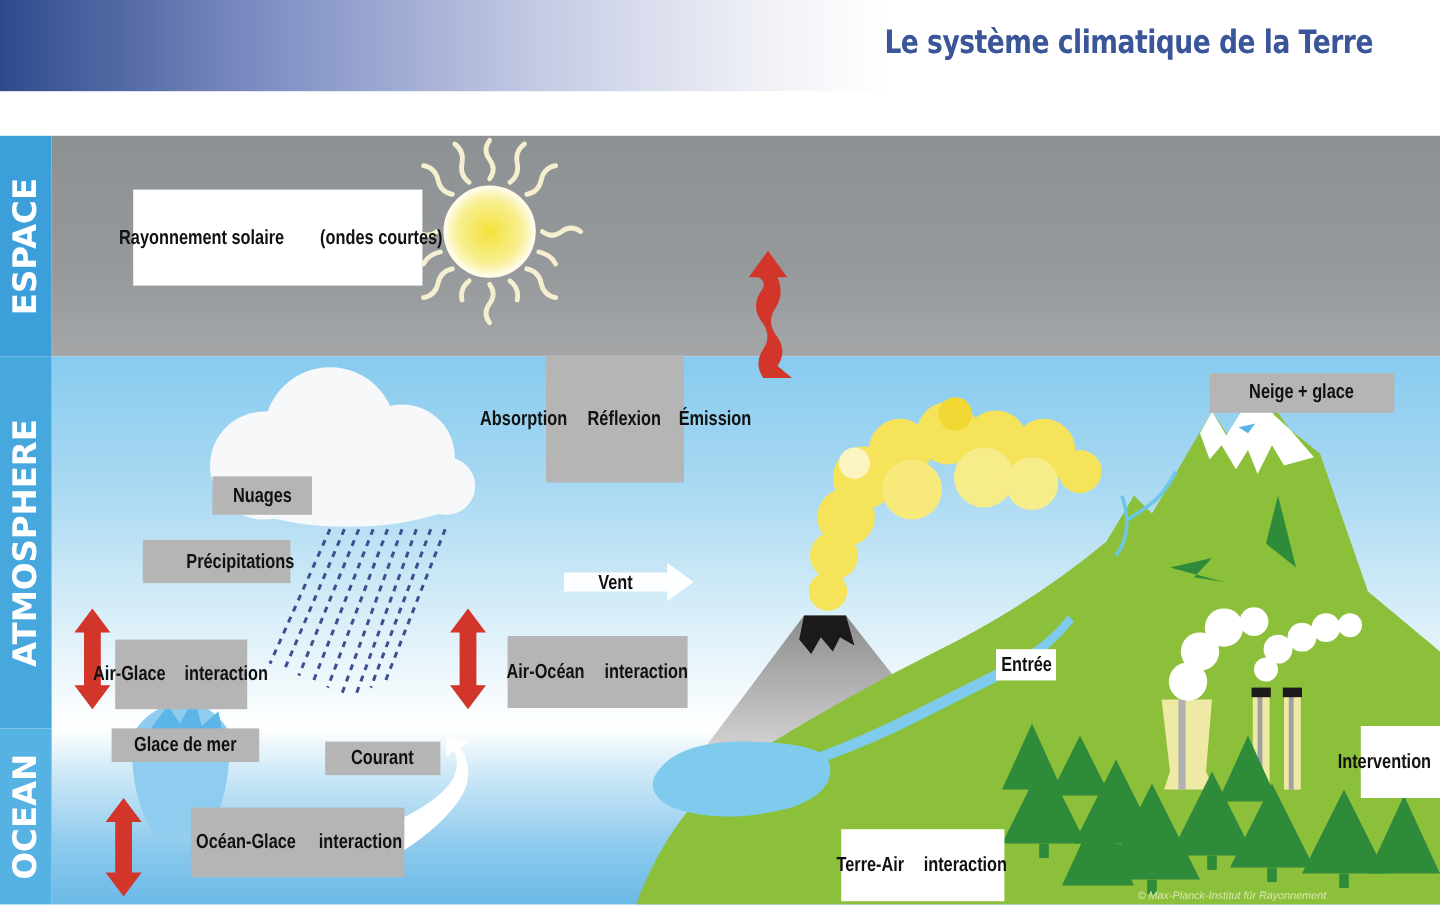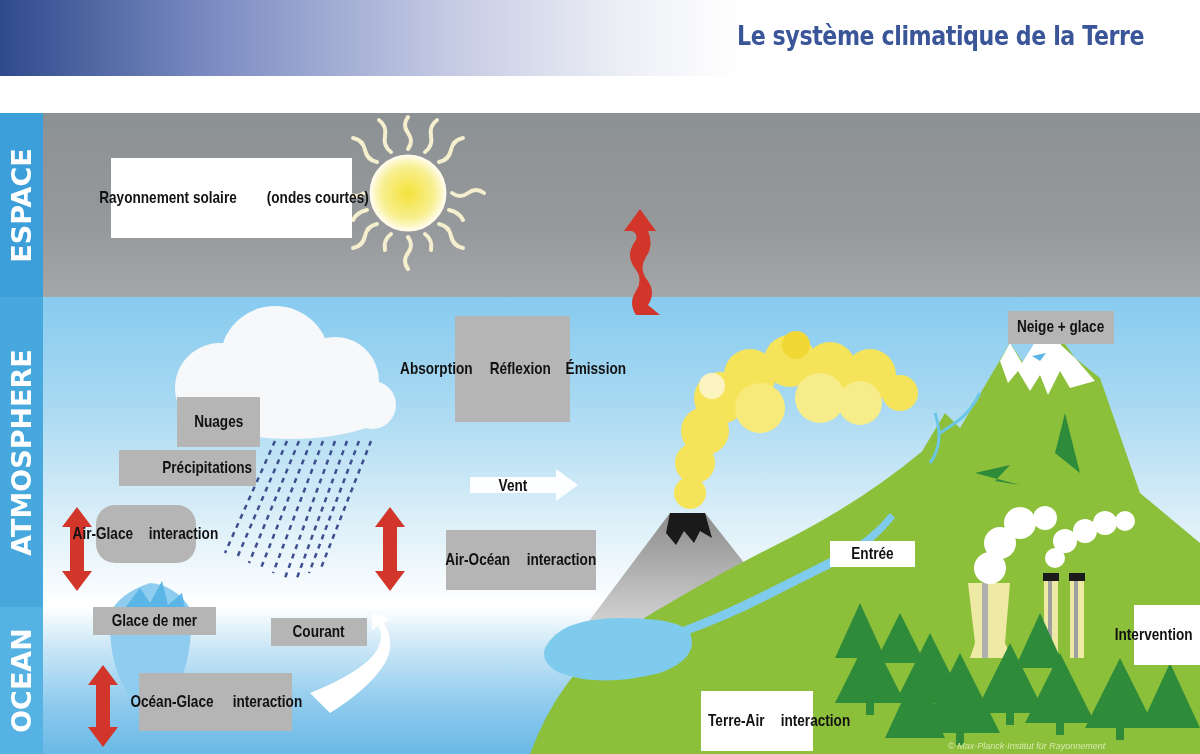--- a/index.html
+++ b/index.html
@@ -218,59 +218,59 @@
       <path d="M1170,550 L1200,615 L1140,615 Z"></path>
       <path d="M1040,500 L1065,555 L1015,555 Z"></path>
       <path d="M915,560 L945,625 L885,625 Z"></path>
     </g>
   </svg>
 
   <div class="label white" style="left:111px; top:45px; width:241px; height:80px;">
     <span>Rayonnement solaire</span>
     <span>(ondes courtes)</span>
   </div>
-  <div class="label grey" style="left:455px; top:183px; width:115px; height:106px; line-height:1.45;margin-top:20px;">
+  <div class="label grey" style="left:455px; top:183px; width:115px; height:106px; line-height:1.45;">
     <span>Absorption</span>
     <span>Réflexion</span>
     <span>Émission</span>
   </div>
-  <div class="label grey" style="left:1008px; top:198px; width:106px; height:33px;justify-content:center;">
+  <div class="label grey" style="left:1008px; top:198px; width:154px; height:33px;justify-content:center;">
     <span>Neige + glace</span>
   </div>
-  <div class="label grey" style="left:177px; top:284px; width:83px; height:50px;">
+  <div class="label grey" style="left:177px; top:284px; width:83px; height:32px;">
     <span>Nuages</span>
   </div>
-  <div class="label grey" style="left:119px; top:337px; width:137px; height:36px;padding-left:40px;">
+  <div class="label grey" style="left:119px; top:337px; width:123px; height:36px;padding-left:40px;">
     <span>Précipitations</span>
   </div>
-  <div class="label grey" style="left:96px; top:392px; width:100px; height:58px;border-radius:19px;">
+  <div class="label grey" style="left:96px; top:420px; width:110px; height:58px;">
     <span>Air-Glace</span>
     <span>interaction</span>
   </div>
   <div class="label" style="left:480px; top:360px; width:66px; height:26px;">
     <span>Vent</span>
   </div>
-  <div class="label grey" style="left:446px; top:417px; width:150px; height:60px;">
+  <div class="label grey" style="left:423px; top:417px; width:150px; height:60px;">
     <span>Air-Océan</span>
     <span>interaction</span>
   </div>
-  <div class="label white" style="left:830px; top:428px; width:85px; height:26px;">
+  <div class="label white" style="left:830px; top:428px; width:50px; height:26px;">
     <span>Entrée</span>
   </div>
   <div class="label grey" style="left:93px; top:494px; width:123px; height:28px;">
     <span>Glace de mer</span>
   </div>
   <div class="label grey" style="left:271px; top:505px; width:96px; height:28px;">
     <span>Courant</span>
   </div>
-  <div class="label grey" style="left:139px; top:560px; width:153px; height:58px;">
+  <div class="label grey" style="left:159px; top:560px; width:178px; height:58px;">
     <span>Océan-Glace</span>
     <span>interaction</span>
   </div>
-  <div class="label white" style="left:701px; top:578px; width:112px; height:60px;justify-content:space-between;">
+  <div class="label white" style="left:701px; top:578px; width:136px; height:60px;">
     <span>Terre-Air</span>
     <span>interaction</span>
   </div>
   <div class="label white" style="left:1090px; top:492px; width:110px; height:60px;margin-left:44px;">
     <span>Intervention</span>
     <span>humaine</span>
   </div>
 
   <div class="credit">© Max-Planck-Institut für Rayonnement</div>
 </div>

